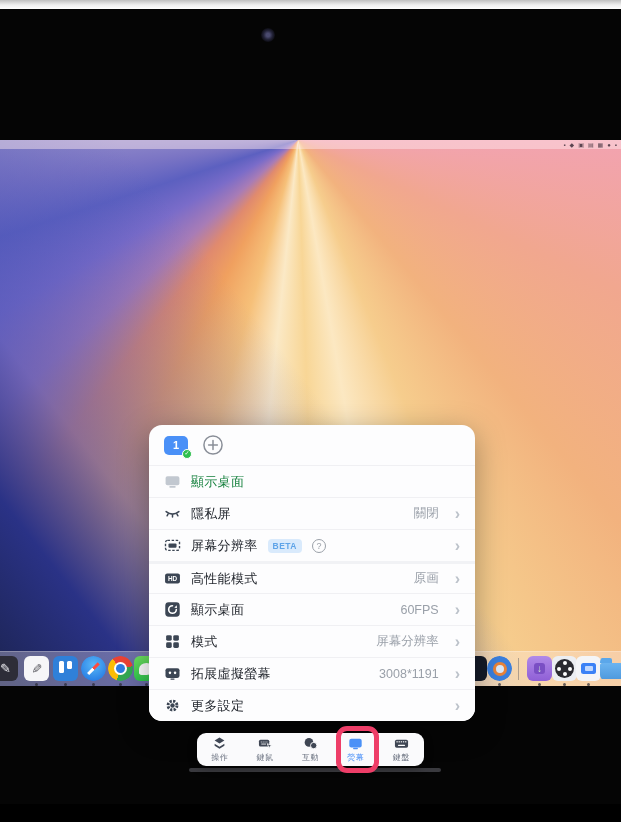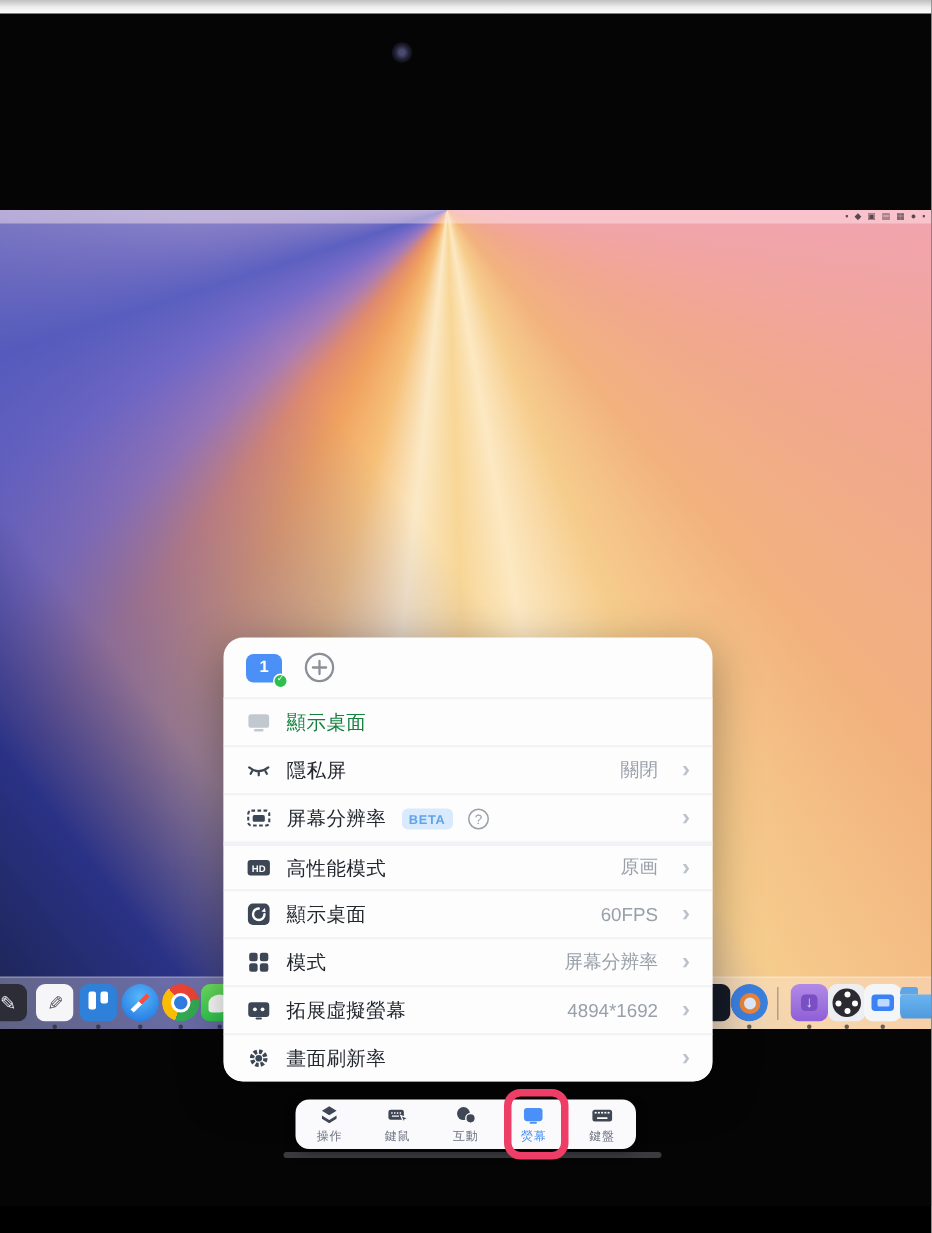--- a/index.html
+++ b/index.html
@@ -282,32 +282,32 @@
     <span class="mi-icon">
             <svg viewBox="0 0 16 16">
               <rect x="1.4" y="3" width="13.2" height="9.2" rx="2" fill="currentColor"></rect>
               <circle cx="5.6" cy="7.4" r="1.2" fill="#fff"></circle>
               <circle cx="10.4" cy="7.4" r="1.2" fill="#fff"></circle>
               <rect x="6" y="12.6" width="4" height="1.2" rx="0.6" fill="currentColor"></rect>
             </svg>
           </span>
     <span class="mi-label">拓展虛擬螢幕</span>
 
-    <span class="mi-value">4894*1692</span>
+    <span class="mi-value">3008*1191</span>
     <span class="mi-chevron">›</span>
   </div>
 
   <div class="menu-item">
     <span class="mi-icon">
             <svg viewBox="0 0 16 16">
               <circle cx="8" cy="8" r="4.2" fill="none" stroke="currentColor" stroke-width="2.7" stroke-dasharray="2.1 1.2"></circle>
               <circle cx="8" cy="8" r="2.1" fill="currentColor"></circle>
             </svg>
           </span>
-    <span class="mi-label">畫面刷新率</span>
+    <span class="mi-label">更多設定</span>
 
     <span class="mi-value"></span>
     <span class="mi-chevron">›</span>
   </div>
 </div>
   </div>
 
   <div class="toolbar" id="toolbar">
   <div class="tb-item">
     <span class="tb-icon">

